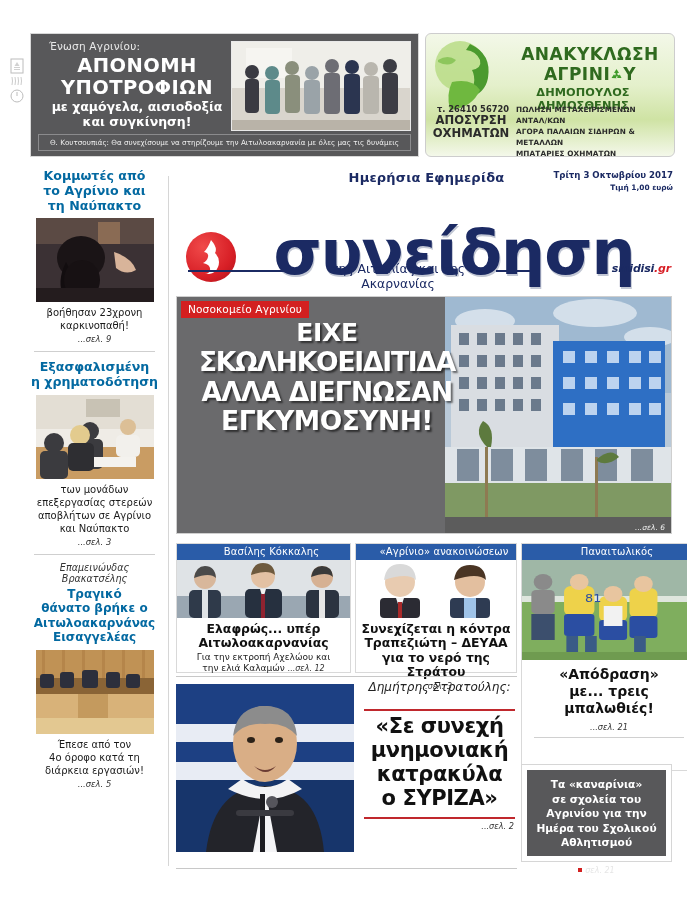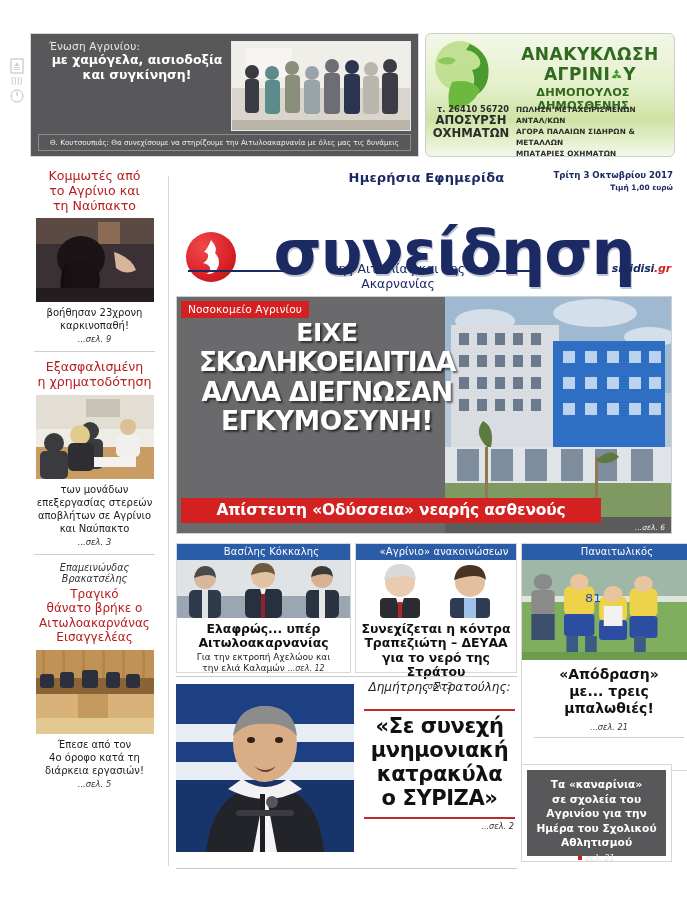--- a/index.html
+++ b/index.html
@@ -67,21 +67,21 @@
   .mh-rule .l1{left:10px;width:108px;}
   .mh-rule .l2{left:318px;width:42px;}
   .mh-sub{position:absolute;left:120px;top:93px;width:200px;text-align:center;font-size:12.4px;color:#1b2a63;}
   .mh-site{position:absolute;right:4px;top:94px;font-size:11px;font-weight:bold;font-style:italic;color:#1b2a63;letter-spacing:-.2px;}
   .mh-site .dot{color:#d81f26;}
 
   
   .sidebar{position:absolute;left:28px;top:168px;width:133px;}
   .side-div{position:absolute;left:168px;top:176px;width:1px;height:690px;background:#d6d6d6;}
   .s-item{margin-bottom:7px;}
-  .s-head{font-size:12.6px;font-weight:normal;line-height:1.2;text-align:center;color:#b91c1c;}
+  .s-head{font-size:12.6px;font-weight:bold;line-height:1.2;text-align:center;color:#0369a1;}
   .s-head.sm{font-size:12px;}
   .s-italic{font-size:9.6px;font-style:italic;text-align:center;color:#333;line-height:1.22;margin-bottom:2px;}
   .s-photo{width:118px;height:84px;margin:5px auto 4px auto;overflow:hidden;position:relative;background:#ddd;}
   .s-cap{font-size:10px;text-align:center;line-height:1.3;color:#1a1a1a;}
   .s-ref{font-size:8.4px;text-align:center;color:#333;margin-top:2px;font-style:italic;}
   .s-sep{height:1px;background:#cfcfcf;margin:6px 6px 7px 6px;}
 
   
   .lead{position:absolute;left:176px;top:296px;width:496px;height:238px;background:#6a6a6c;overflow:hidden;border:1px solid #cfcfcf;box-sizing:border-box;}
   .lead .photo{position:absolute;right:0;top:0;width:226px;height:236px;overflow:hidden;}
@@ -133,21 +133,21 @@
   .hr-top{position:absolute;left:176px;top:676px;width:341px;height:1px;background:#c8c8c8;}
   .hr-bot{position:absolute;left:176px;top:868px;width:341px;height:1px;background:#c8c8c8;}
 
   
   .rbox{
     position:absolute;left:521px;top:764px;width:151px;height:98px;
     border:1px solid #d6d6d6;box-sizing:border-box;padding:5px;background:#fff;
   }
   .rbox .inner{background:#58585a;height:100%;box-sizing:border-box;padding:7px 5px;}
   .rbox .t{color:#fff;font-size:10.6px;font-weight:bold;text-align:center;line-height:1.38;}
-  .rbox .r{color:#e6e6e6;font-size:8px;font-style:italic;text-align:center;margin-top:4px;}
+  .rbox .r{color:#e6e6e6;font-size:8px;font-style:italic;text-align:center;margin-top:16px;}
   .rbox .r .sq{display:inline-block;width:4px;height:4px;background:#d32020;margin-right:3px;vertical-align:1px;}
 
   .imgph{position:absolute;left:0;top:0;width:100%;height:100%;}
 </style>
 </head>
 <body>
 
 <div class="page">
 
   <div class="margin-icons">
@@ -175,20 +175,24 @@
           <path d="M7 7 L7 3" stroke="#6b6b6b" stroke-width="1"></path>
         </svg>
     </span>
   </div>
 
   <div class="topbanners">
 
     <div class="ad-union">
       <div class="txtcol">
         <div class="u-kicker">Ένωση Αγρινίου:</div>
+        <div class="u-big">
+          <div>ΑΠΟΝΟΜΗ</div>
+          <div>ΥΠΟΤΡΟΦΙΩΝ</div>
+        </div>
         <div class="u-sub">
           <div>με χαμόγελα, αισιοδοξία</div>
           <div>και συγκίνηση!</div>
         </div>
       </div>
       <div class="u-photo">
         <svg class="imgph" viewBox="0 0 178 88" preserveAspectRatio="none">
           <rect width="178" height="88" fill="#e6e3de"></rect>
           <rect x="0" y="0" width="178" height="46" fill="#efeee9"></rect>
           <rect x="0" y="46" width="178" height="42" fill="#d9d5cd"></rect>
@@ -472,21 +476,20 @@
 
     <div class="badge">Νοσοκομείο Αγρινίου</div>
 
     <div class="hl">
       <div class="l1">ΕΙΧΕ</div>
       <div class="l2">ΣΚΩΛΗΚΟΕΙΔΙΤΙΔΑ</div>
       <div class="l3">ΑΛΛΑ ΔΙΕΓΝΩΣΑΝ</div>
       <div class="l4">ΕΓΚΥΜΟΣΥΝΗ!</div>
     </div>
 
-    <div class="strap">Απίστευτη «Οδύσσεια» νεαρής ασθενούς</div>
     <div class="selref">...σελ. 6</div>
   </div>
 
   <div class="col3">
 
     <div class="cbox c1">
       <div class="bar">Βασίλης Κόκκαλης</div>
       <div class="ph">
         <svg class="imgph" viewBox="0 0 173 58" preserveAspectRatio="none">
           <rect width="173" height="58" fill="#dfe3e6"></rect>

